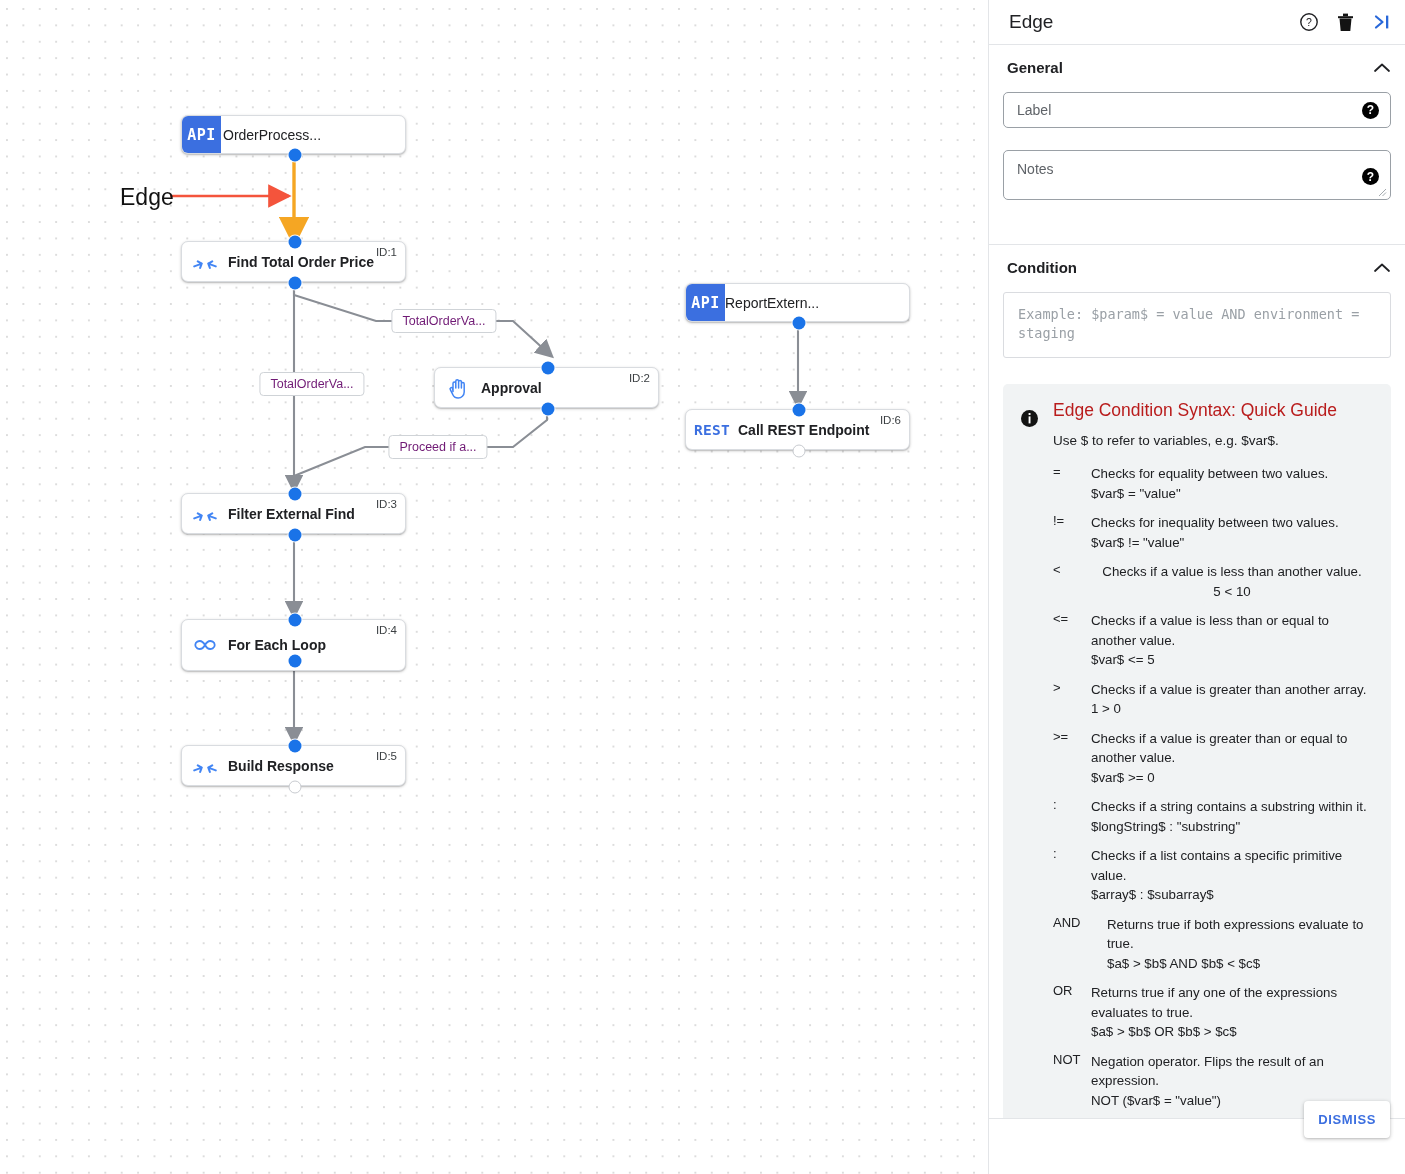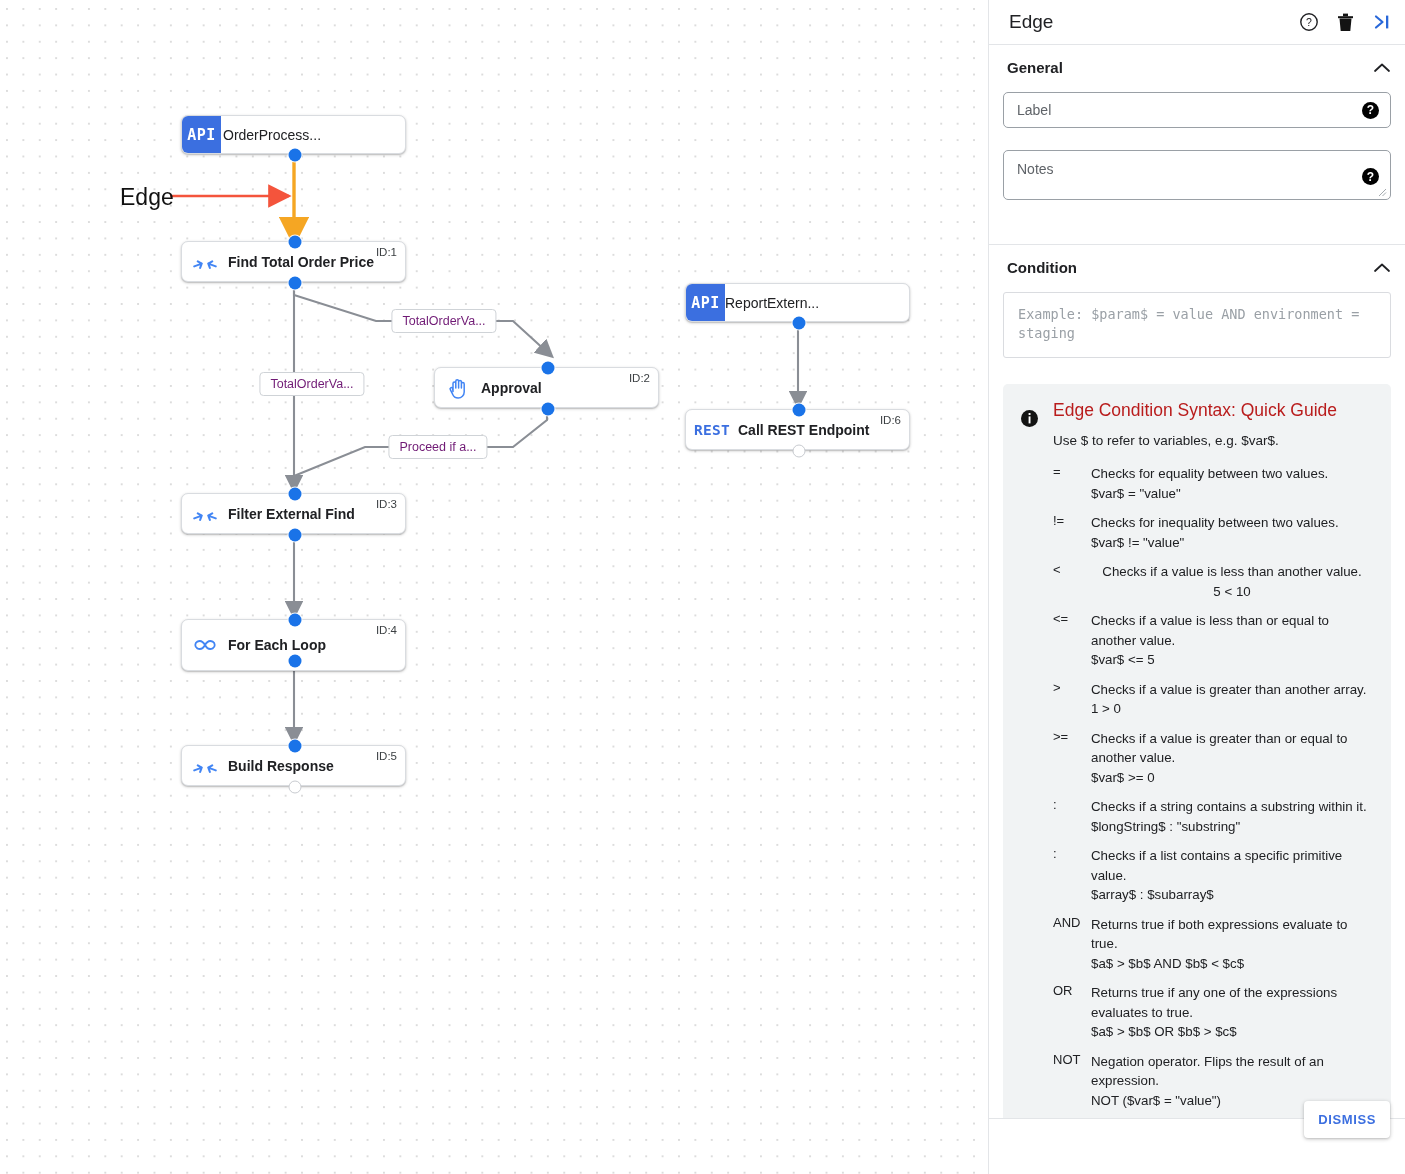--- a/index.html
+++ b/index.html
@@ -517,21 +517,21 @@
                 </div>
                 <div class="op-row">
                   <div class="op-key">:</div>
                   <div style="flex: 1 1 0%;">
                     <div class="op-desc">Checks if a list contains a specific primitive value.</div>
                     <div class="op-ex">$array$ : $subarray$</div>
                   </div>
                 </div>
                 <div class="op-row">
                   <div class="op-key">AND</div>
-                  <div style="flex: 1 1 0%;">
+                  <div style="flex: 1 1 0%; margin-left: 16px;">
                     <div class="op-desc">Returns true if both expressions evaluate to true.</div>
                     <div class="op-ex">$a$ &gt; $b$ AND $b$ &lt; $c$</div>
                   </div>
                 </div>
                 <div class="op-row">
                   <div class="op-key">OR</div>
                   <div style="flex: 1 1 0%;">
                     <div class="op-desc">Returns true if any one of the expressions evaluates to true.</div>
                     <div class="op-ex">$a$ &gt; $b$ OR $b$ &gt; $c$</div>
                   </div>

